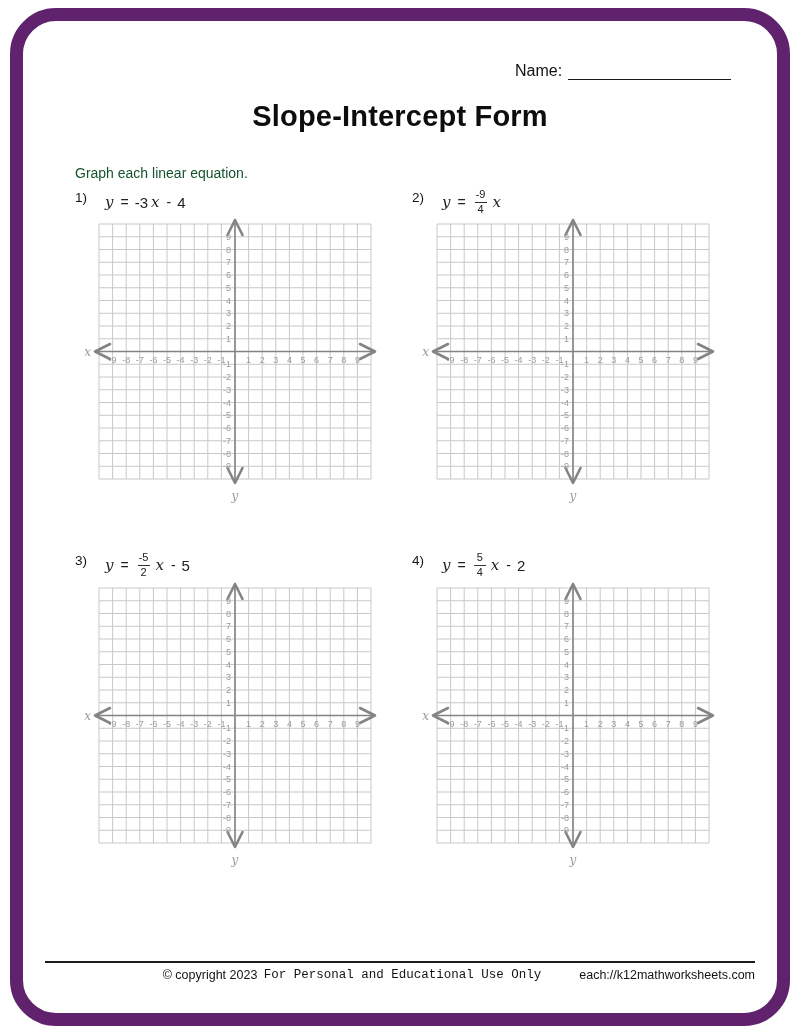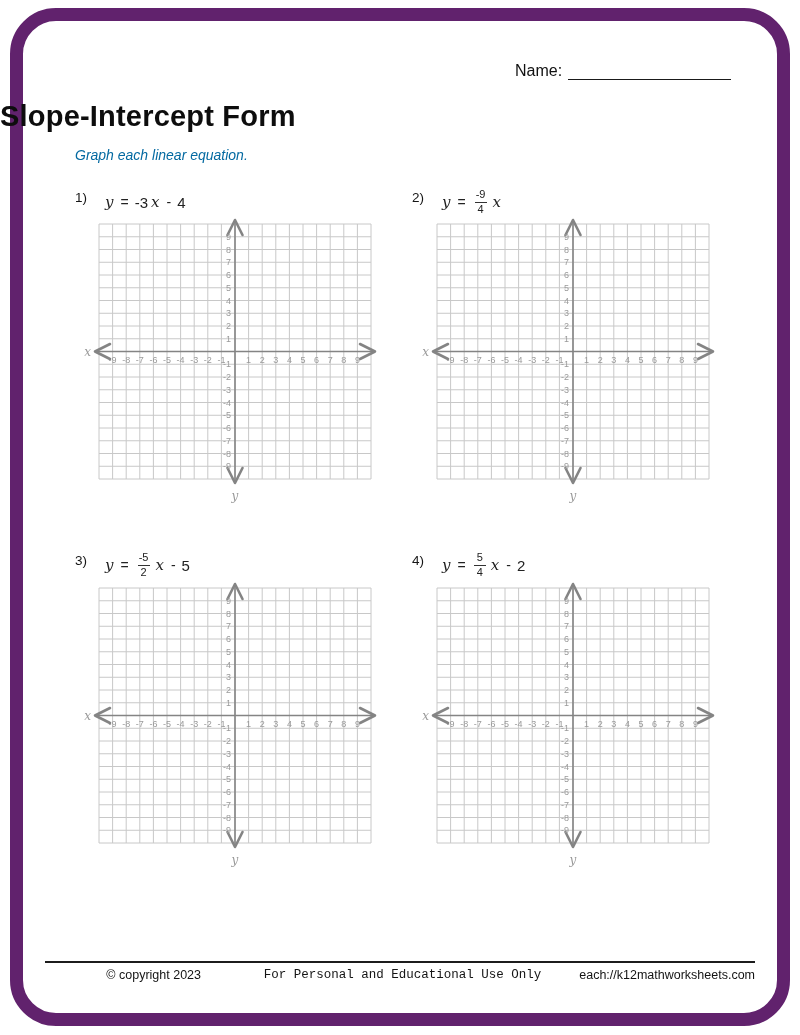--- a/index.html
+++ b/index.html
@@ -13,25 +13,25 @@
     border:13px solid #61226D; border-radius:46px;
   }
   .name-row {
     position:absolute; top:62px; left:515px; width:216px;
     display:flex; align-items:flex-end;justify-content:space-between;
   }
   .name-label { font-size:16px; color:#111; padding-right:6px; }
   .name-blank { flex:1; border-bottom:1.6px solid #1a1a1a; height:18px; }
   .title {
     position:absolute; top:100px; left:0; width:100%;
-    text-align:left; font-size:29px; font-weight:bold; color:#0d0d0d;
+    text-align:center; font-size:29px; font-weight:bold; color:#0d0d0d;
     letter-spacing:0.2px;
   }
   .instructions {
-    position:absolute; top:147px; left:75px; font-size:14px; color:#0369a1;font-style:italic;
+    position:absolute; top:165px; left:75px; font-size:14px; color:#14532d;
   }
   .problem { position:absolute; display:flex; align-items:flex-start; }
   .p1 { left:75px;  top:185px; }
   .p2 { left:412px; top:185px; }
   .p3 { left:75px;  top:548px; }
   .p4 { left:412px; top:548px; }
   .problem-number { font-size:13.5px; padding-top:5px; min-width:16px; color:#161616; }
   .equation {
     display:inline-flex; align-items:center; height:34px; margin-left:12px;
     font-size:15px; color:#222;
@@ -53,21 +53,21 @@
   .g2 { left:413px; top:210px; }
   .g3 { left:75px;  top:574px; }
   .g4 { left:413px; top:574px; }
   .footer-line {
     position:absolute; top:961px; left:45px; width:710px; height:2px; background:#1c1c1c;
   }
   .footer {
     position:absolute; top:968px; left:45px; width:710px;
     display:flex; align-items:flex-start; font-size:12.5px; color:#141414;
   }
-  .footer .f-left  { flex:1; text-align:center; padding-left:5px; }
+  .footer .f-left  { flex:1; text-align:right; padding-left:5px; }
   .footer .f-mid   { flex:1.4; text-align:center;font-family:Liberation Mono, monospace; }
   .footer .f-right { flex:1; text-align:right; }
 </style>
 </head>
 <body>
 
 <div class="page">
   <div class="frame"></div>
 
   <div class="name-row">

